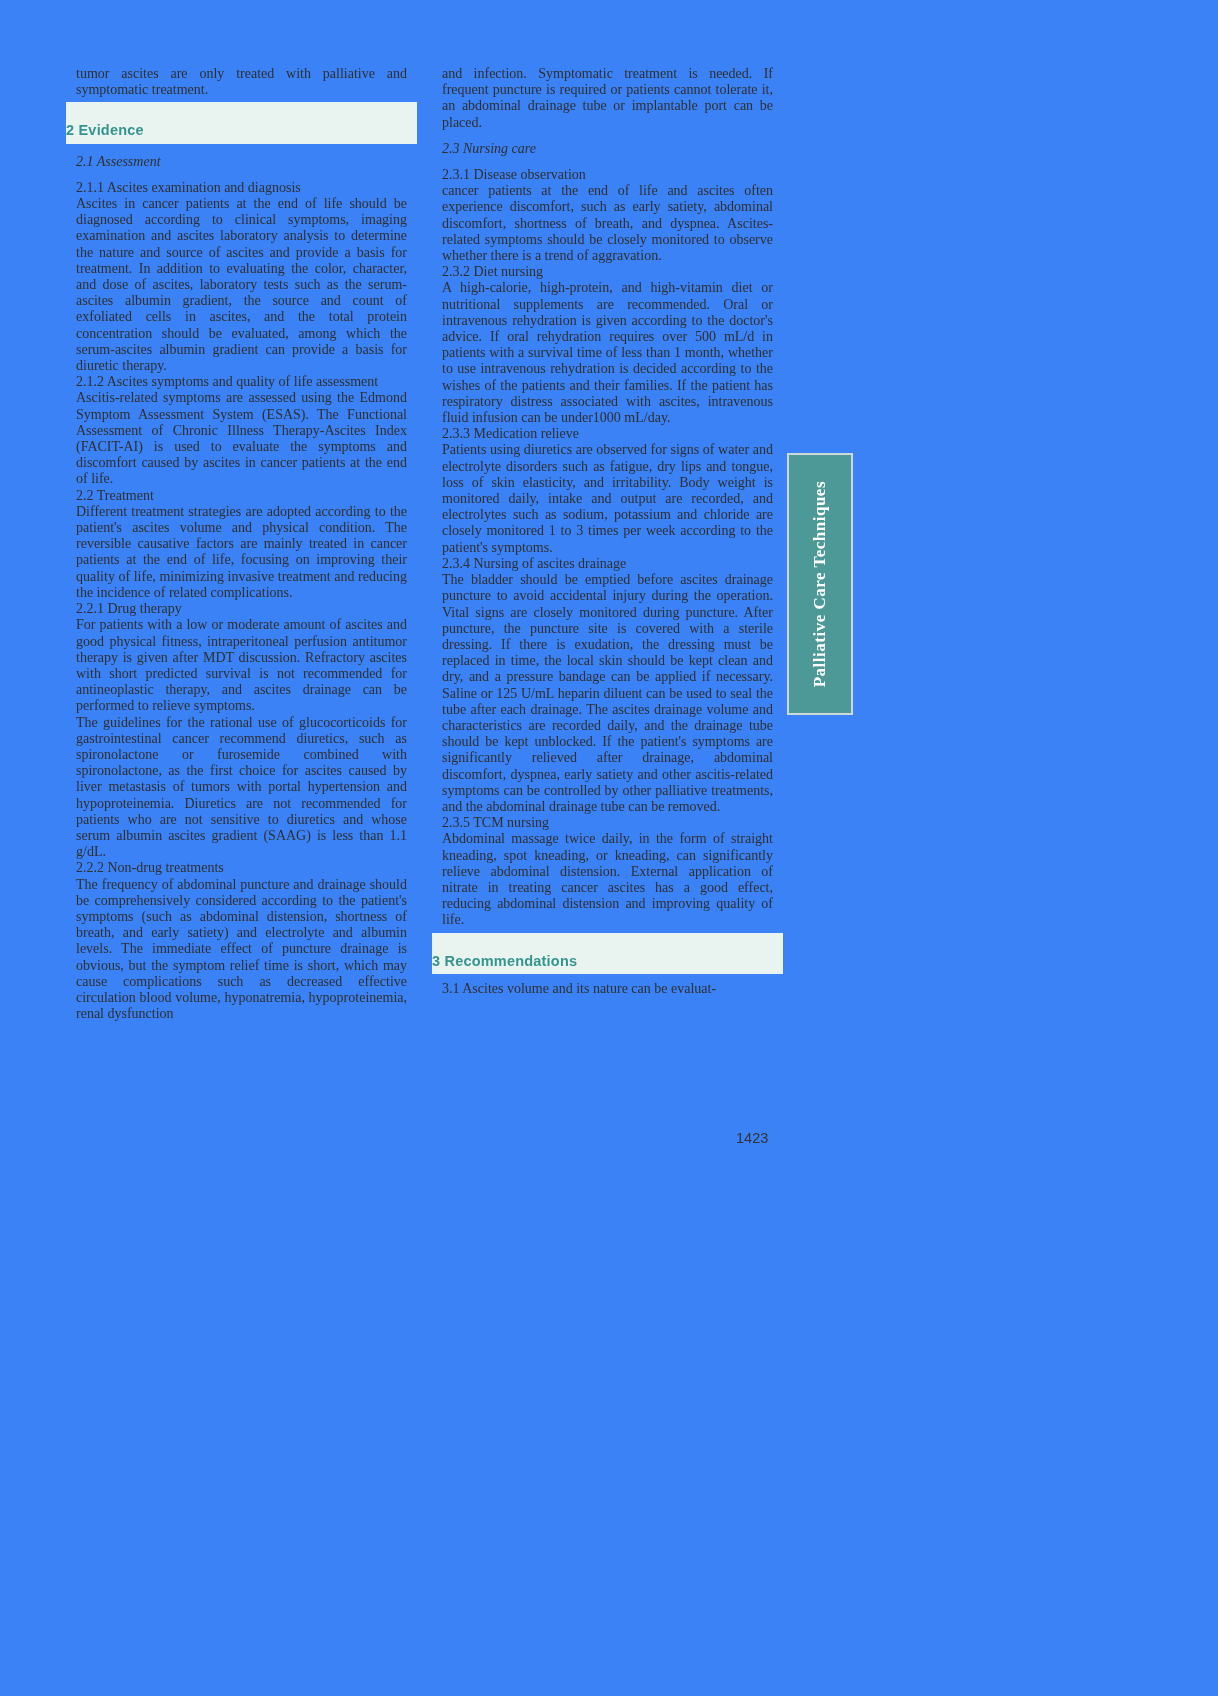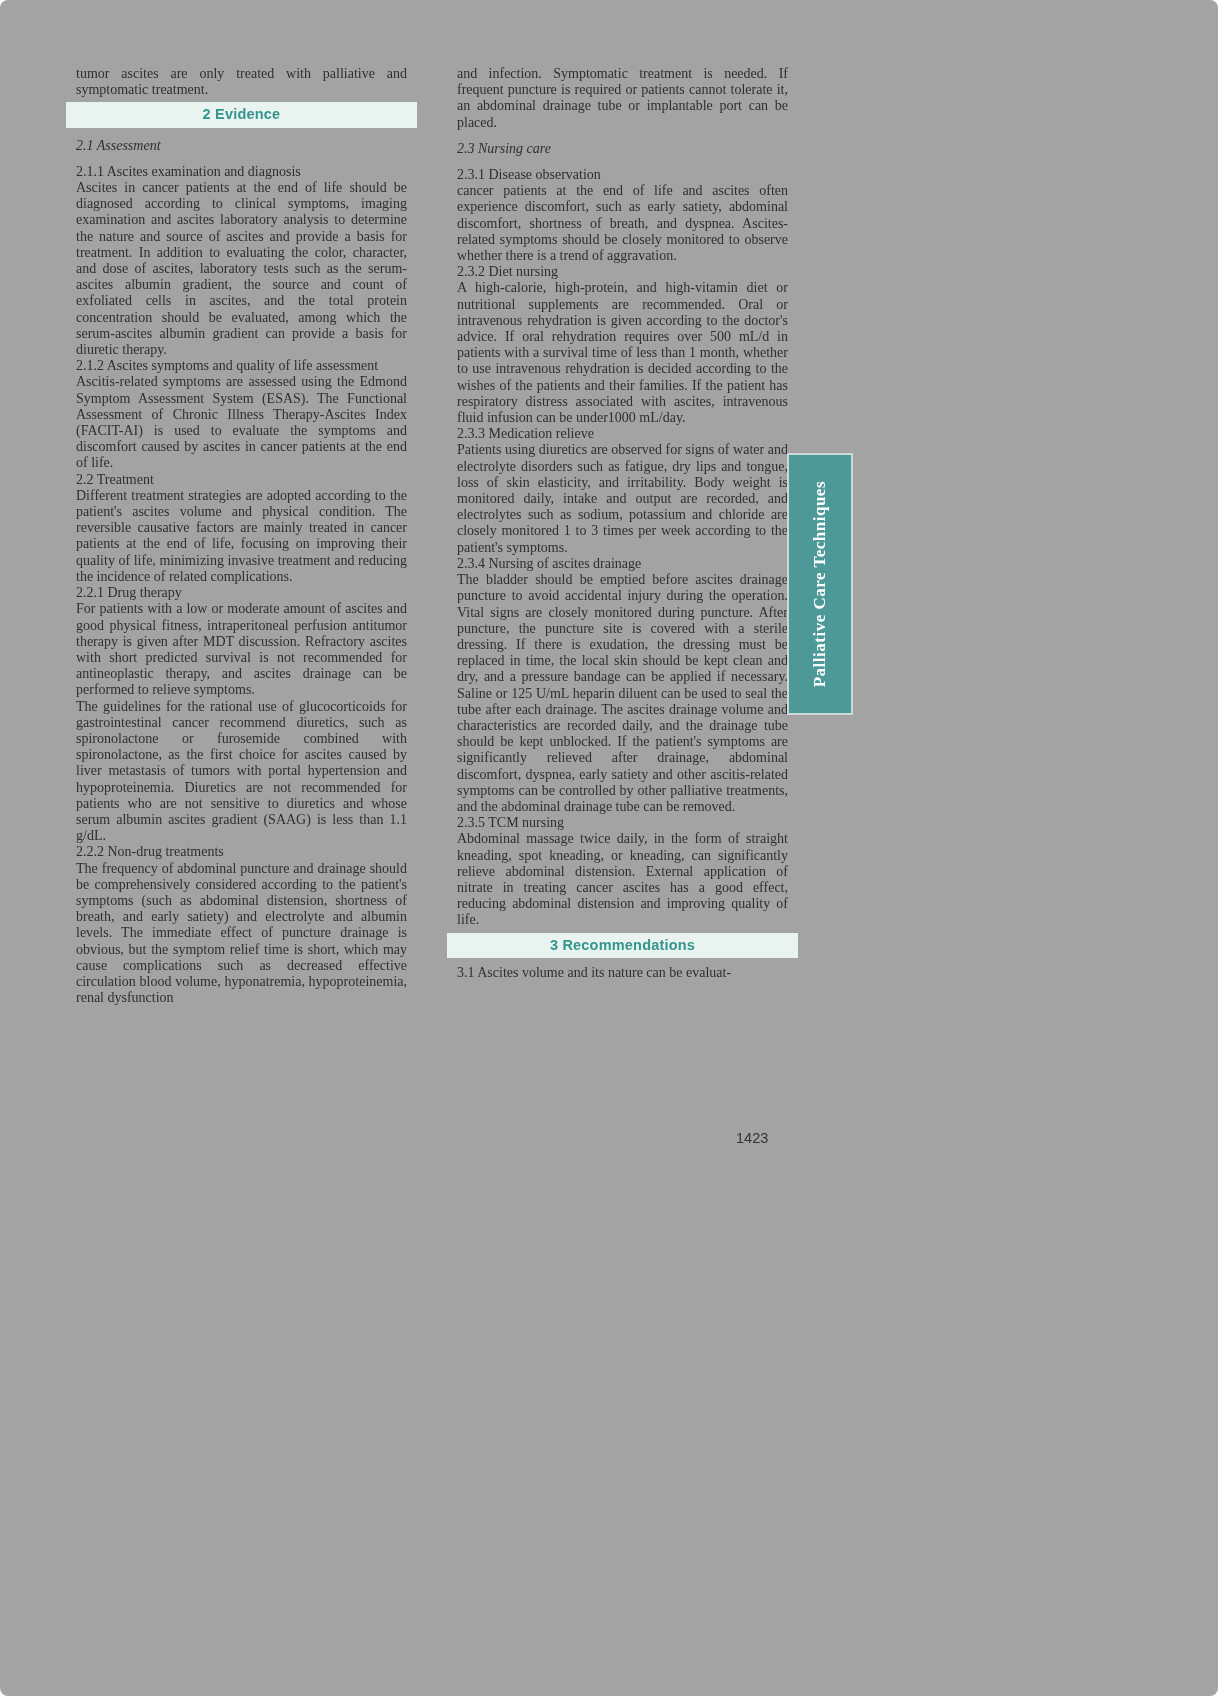--- a/index.html
+++ b/index.html
@@ -1,48 +1,46 @@
 <!DOCTYPE html>
 <html lang="en"><head>
 <meta charset="utf-8">
 <style>
   html, body { margin: 0; padding: 0; background: #ffffff; }
   .page {
     position: relative;
     width: 1218px;
     height: 1696px;
-    background: #a3a3a3;
+    background: #3b82f6;
     overflow: hidden;
     font-family: "Liberation Serif", serif;
-    border-radius: 8px;
   }
   .col {
     position: absolute;
     top: 66px;
     width: 331px;
     font-size: 14px;
     line-height: 16.2px;
     color: #2f2f2f;
     text-align: justify;
   }
   .col-left  { left: 76px; }
-  .col-right { left: 442px; margin-left: 15px; }
+  .col-right { left: 442px; }
 
   .blk-p { margin: 0; }
   .blk-h2 { margin: 10px 0; font-style: italic; }
   .blk-h3 { margin: 0; }
   .blk-band {
     margin: 4px -10px 7px -10px;
-    padding: 4px 0 5px 0;
+    padding: 20px 0 5px 0;
     background: #e9f3ef;
     color: #35958e;
     font-family: "Liberation Sans", sans-serif;
     font-weight: bold;
     font-size: 14.5px;
-    text-align: center;
     letter-spacing: 0.2px;
   }
 
   .side-tab {
     position: absolute;
     left: 787px;
     top: 453px;
     width: 66px;
     height: 262px;
     background: #4c9997;

